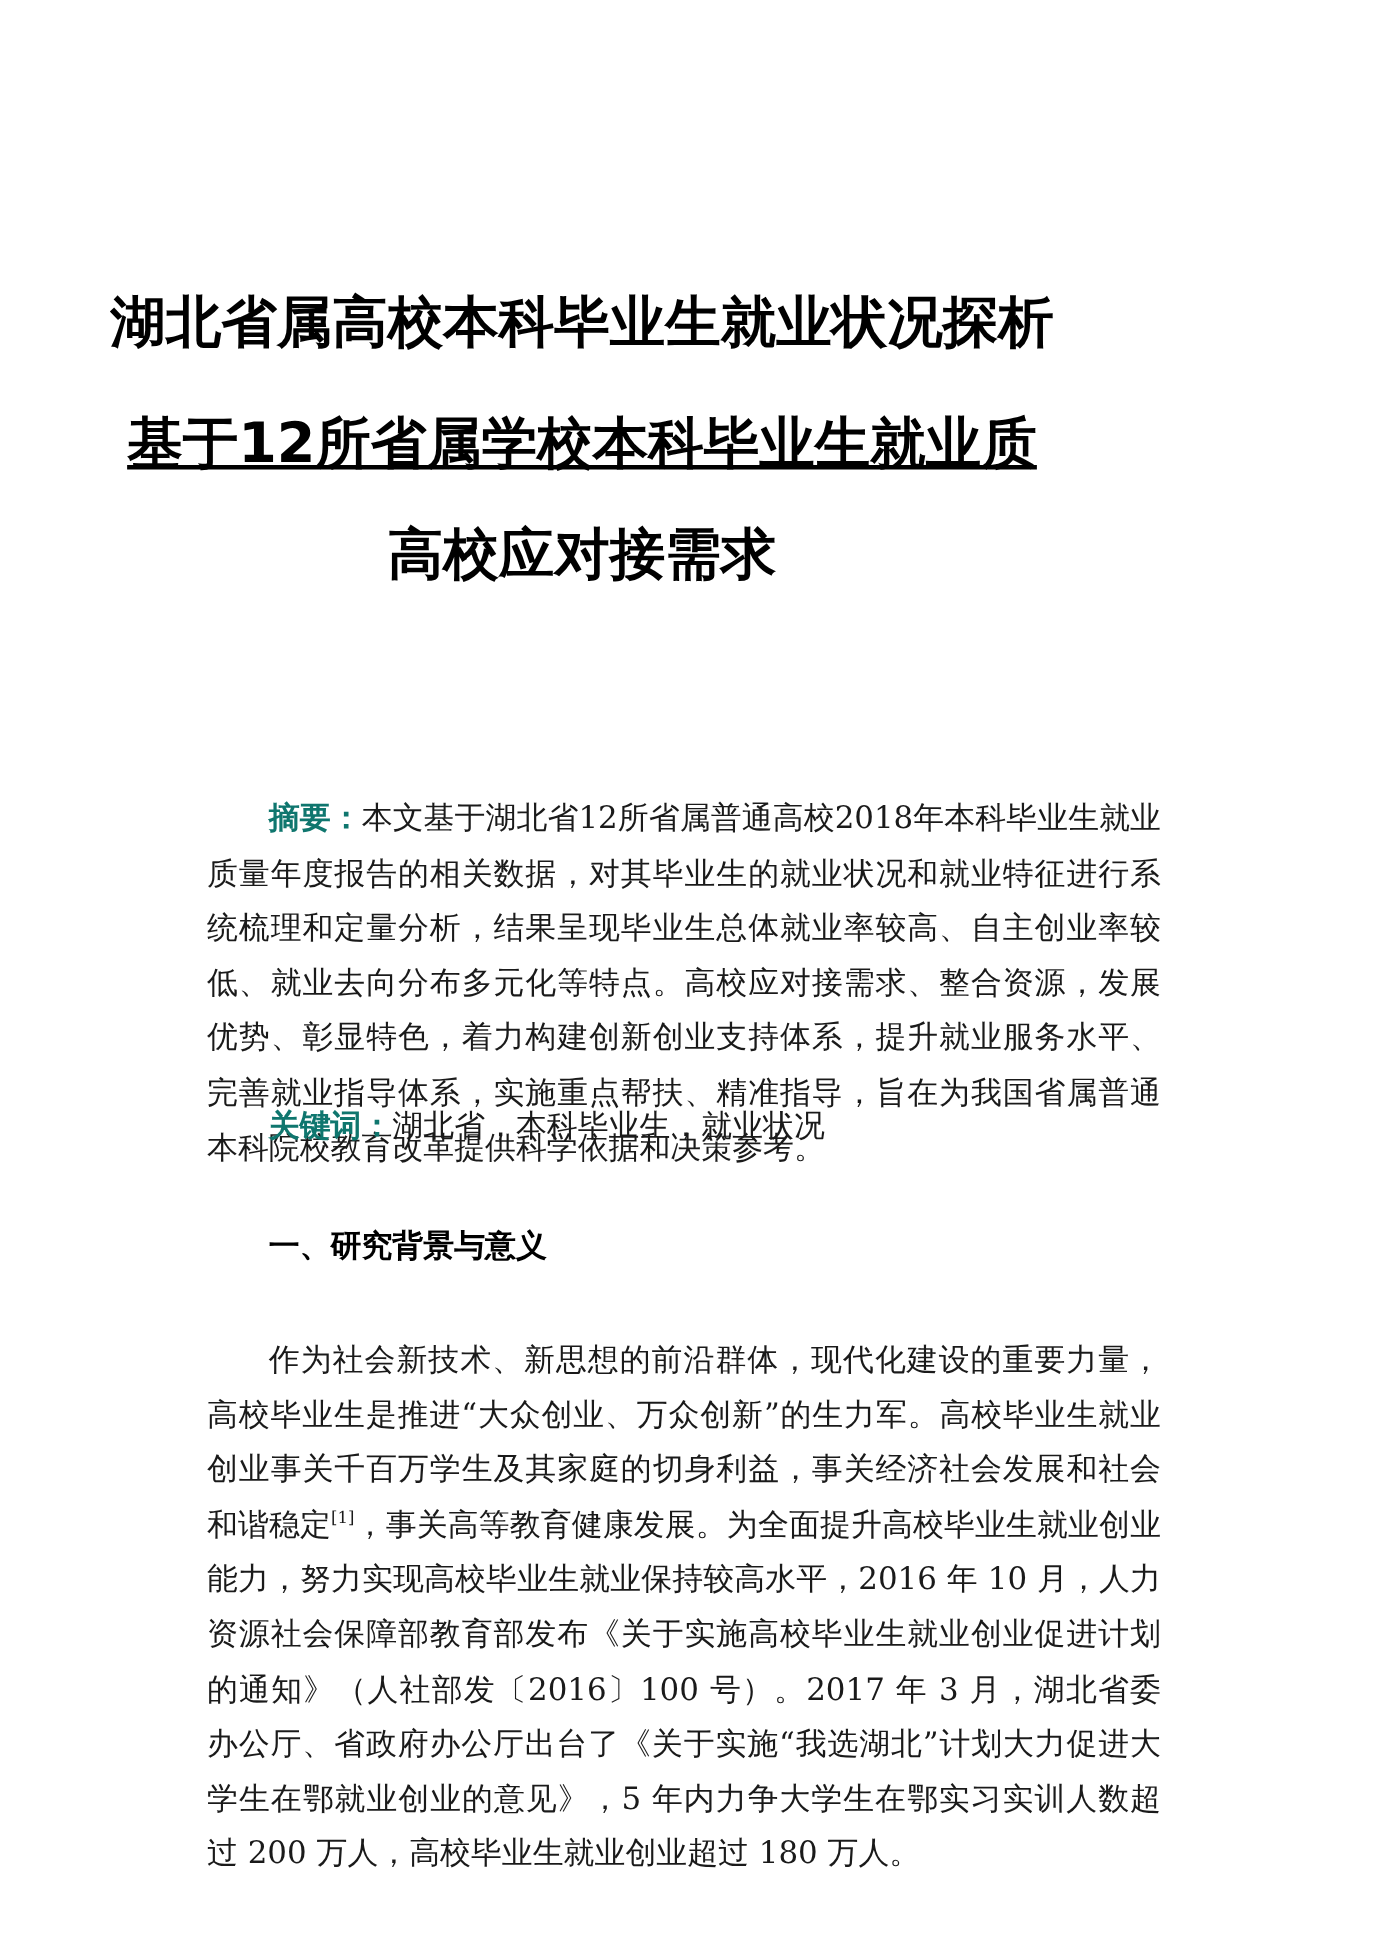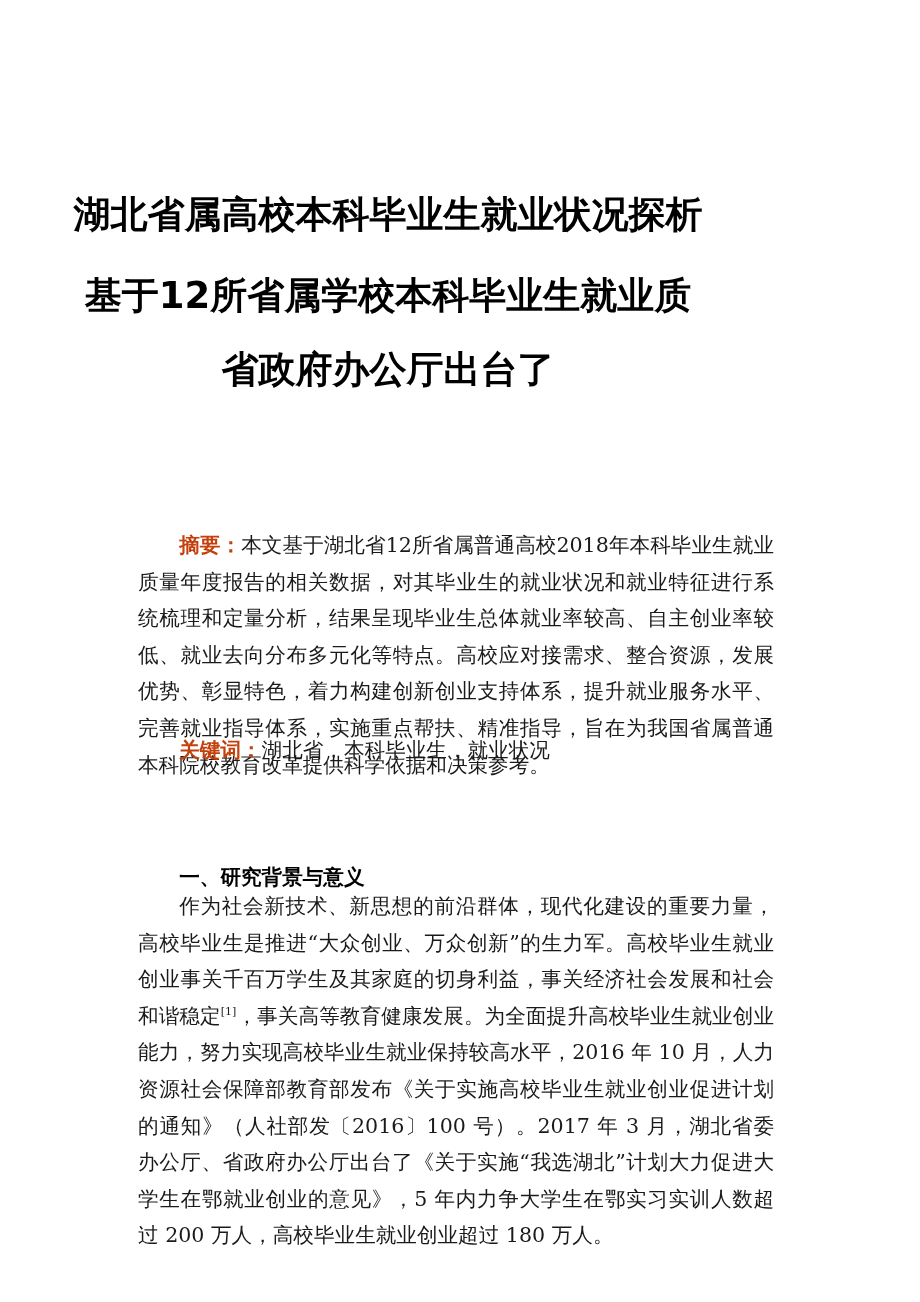--- a/index.html
+++ b/index.html
@@ -2,41 +2,41 @@
 <html><head>
 <meta charset="utf-8">
 <style>
   html, body { margin: 0; padding: 0; background: #ffffff; }
   body { width: 920px; height: 1302px; position: relative; overflow: hidden;
          font-family: "DejaVu Serif", "Liberation Serif", serif; color: #111; }
   .title { position: absolute; left: 0; width: 776px; text-align: center;
            font-family: "DejaVu Sans", "Liberation Sans", sans-serif; font-weight: bold;
            font-size: 37px; letter-spacing: 0px; line-height: 44px; color: #000; }
   .t1 { top: 193px; }
-  .t2 { top: 274px; }
+  .t2 { top: 274px; text-decoration: underline; }
   .t3 { top: 348px; }
   .body-block { position: absolute; left: 138px; width: 636px; font-size: 20.6px;
                 line-height: 36.6px; text-align: justify; color: #1a1a1a; }
   .para { margin: 0; text-indent: 2em; }
-  .label { font-family: "DejaVu Sans", "Liberation Sans", sans-serif; font-weight: bold; color: #c2410c; }
+  .label { font-family: "DejaVu Sans", "Liberation Sans", sans-serif; font-weight: bold; color: #0f766e; }
   .abstract { top: 527px; }
   .keywords { top: 732px; }
   .heading { top: 815px; }
-  .heading p { font-family: Liberation Serif, serif; font-weight: bold; color: #000; margin-top: 44px; }
+  .heading p { font-family: Liberation Mono, monospace; font-weight: bold; color: #000; }
   .section-body { top: 888px; }
   sup { font-size: 11px; vertical-align: super; line-height: 0; }
 </style>
 </head>
 <body>
 
 <div>
 
   <div class="title t1">湖北省属高校本科毕业生就业状况探析</div>
   <div class="title t2">基于12所省属学校本科毕业生就业质</div>
-  <div class="title t3">省政府办公厅出台了</div>
+  <div class="title t3">高校应对接需求</div>
 
   <div class="body-block abstract">
     <p class="para"><span class="label">摘要：</span><span>本文基于湖北省12所省属普通高校2018年本科毕业生就业质量年度报告的相关数据，对其毕业生的就业状况和就业特征进行系统梳理和定量分析，结果呈现毕业生总体就业率较高、自主创业率较低、就业去向分布多元化等特点。高校应对接需求、整合资源，发展优势、彰显特色，着力构建创新创业支持体系，提升就业服务水平、完善就业指导体系，实施重点帮扶、精准指导，旨在为我国省属普通本科院校教育改革提供科学依据和决策参考。</span></p>
   </div>
 
   <div class="body-block keywords">
     <p class="para"><span class="label">关键词：</span><span>湖北省，本科毕业生，就业状况</span></p>
   </div>
 
   <div class="body-block heading">

